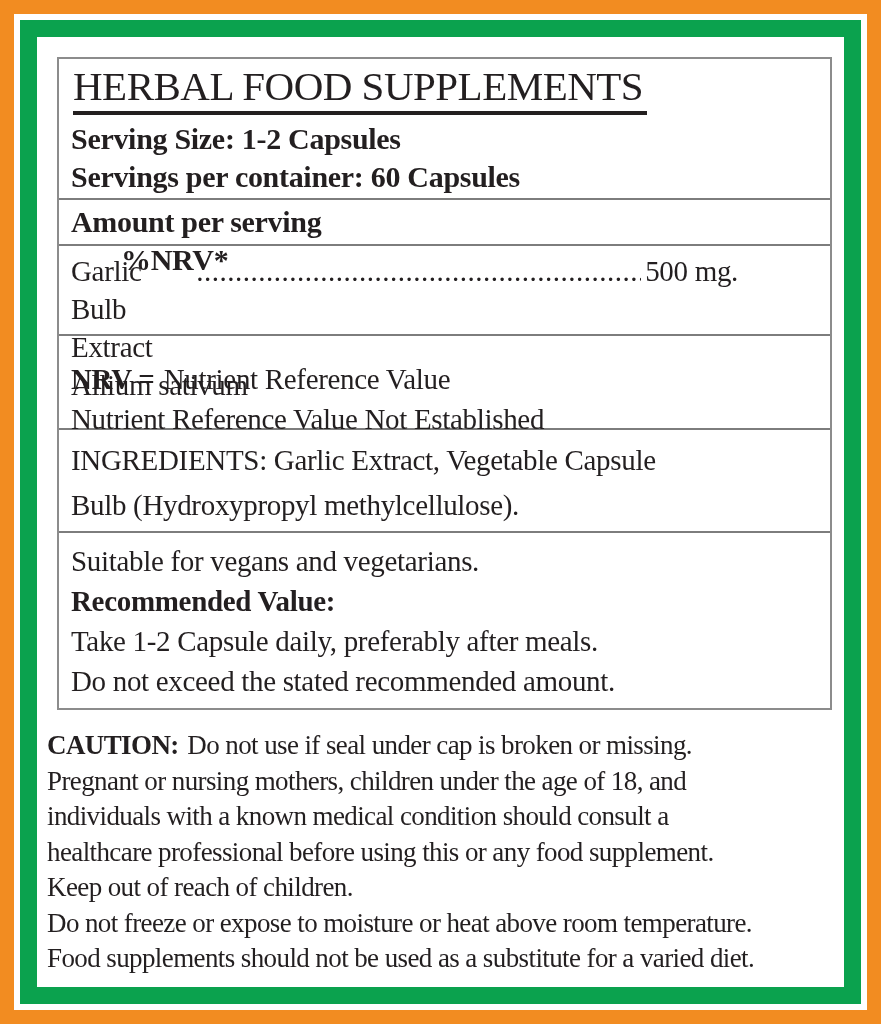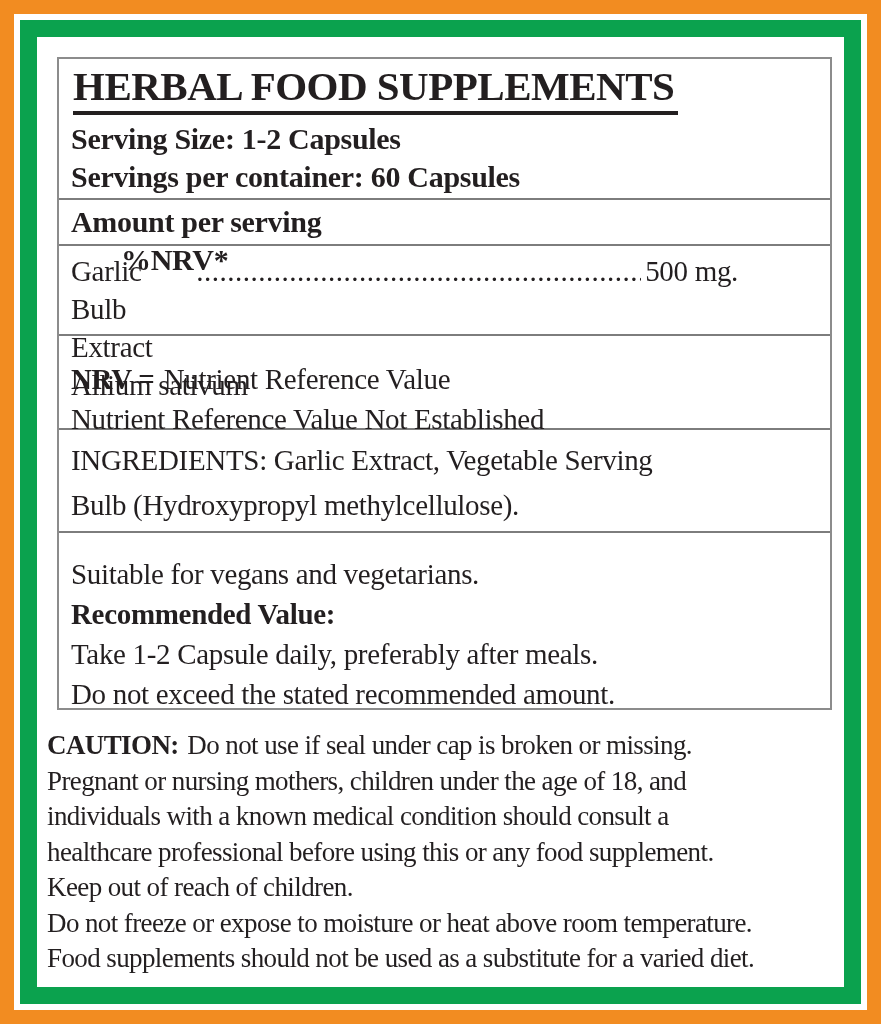--- a/index.html
+++ b/index.html
@@ -25,42 +25,42 @@
     color: #231f20;
     font-family: "Liberation Serif", serif;
     letter-spacing: -0.02em;
   }
   .sec { box-sizing: border-box; padding: 4px 12px 0 12px; }
   .sec + .sec { border-top: 2px solid #7d7d7d; }
 
   .sec-header { height: 139px; padding-top: 5px; }
   .label-title {
     display: inline-block;
-    font-size: 41px; font-weight: 700; line-height: 1.1;
+    font-size: 41px; font-weight: 400; line-height: 1.1;
     letter-spacing: -0.5px;
     border-bottom: 4px solid #231f20;
     padding: 0 4px 2px 0;
     margin-left: 2px;
   }
   .serving-line { font-size: 30px; font-weight: 700; line-height: 38px; letter-spacing: -0.3px; }
   .serving-line:first-of-type { margin-top: 5px; }
 
   .sec-amount { height: 46px; padding-top: 3px; display: flex; align-items: flex-start; flex-direction: column; }
   .amount-header { font-size: 30px; font-weight: 700; line-height: 38px; }
   .nrv-header { font-size: 30px; font-weight: 700; line-height: 38px; margin-left: 50px; }
 
   .sec-nutrient { height: 90px; padding-top: 6px; font-size: 29px; line-height: 38px; }
   .nutrient-line { display: flex; align-items: baseline; padding-right: 80px; }
   .dots { flex: 1 1 auto; overflow: hidden; white-space: nowrap; margin: 0 4px 0 1px; letter-spacing: 0.5px; }
   .dots::after { content: "......................................................................................................"; }
   .nutrient-amount { white-space: nowrap; }
 
   .sec-nrv { height: 94px; padding-top: 23px; font-size: 29px; line-height: 40px; }
   .sec-ingredients { height: 103px; padding-top: 8px; font-size: 29px; line-height: 45px; }
-  .sec-usage { height: 177px; padding-top: 21px; font-size: 29px; line-height: 40px; }
+  .sec-usage { height: 177px; padding-top: 8px; font-size: 29px; line-height: 40px; }
 
   .b { font-weight: 700; }
   .after-b { margin-left: 0.32em; }
 
   .caution-block {
     margin: 18px 0 8px -10px;
     width: 795px;
     color: #231f20;
     font-family: "Liberation Serif", serif;
     font-size: 27px; line-height: 35.5px;
@@ -96,21 +96,21 @@
       </div>
 
       <div class="sec sec-nrv">
         <div>
           <span class="b">NRV =</span><span class="after-b">Nutrient Reference Value</span>
         </div>
         <div>Nutrient Reference Value Not Established</div>
       </div>
 
       <div class="sec sec-ingredients">
-        <div>INGREDIENTS: Garlic Extract, Vegetable Serving</div>
+        <div>INGREDIENTS: Garlic Extract, Vegetable Capsule</div>
         <div>Bulb (Hydroxypropyl methylcellulose).</div>
       </div>
 
       <div class="sec sec-usage">
         <div>Suitable for vegans and vegetarians.</div>
         <div class="b">Recommended Value:</div>
         <div>Take 1-2 Capsule daily, preferably after meals.</div>
         <div>Do not exceed the stated recommended amount.</div>
       </div>
 

